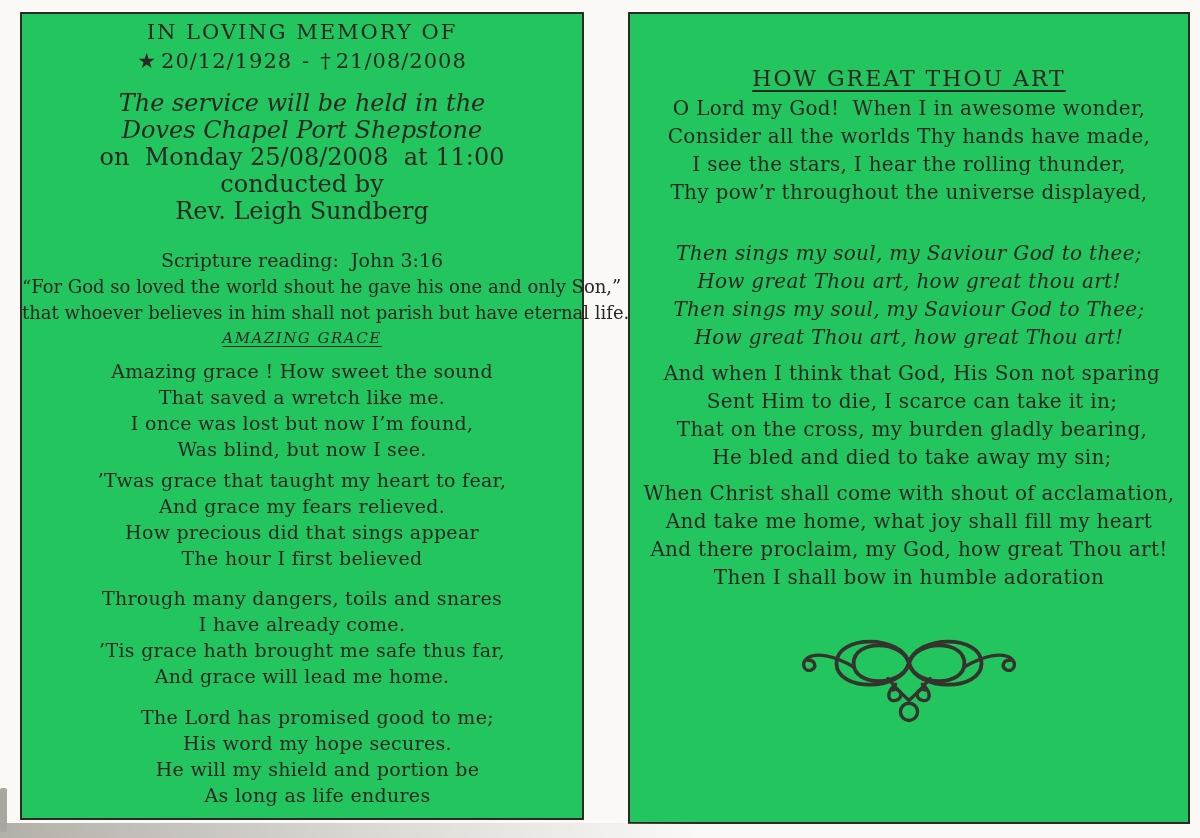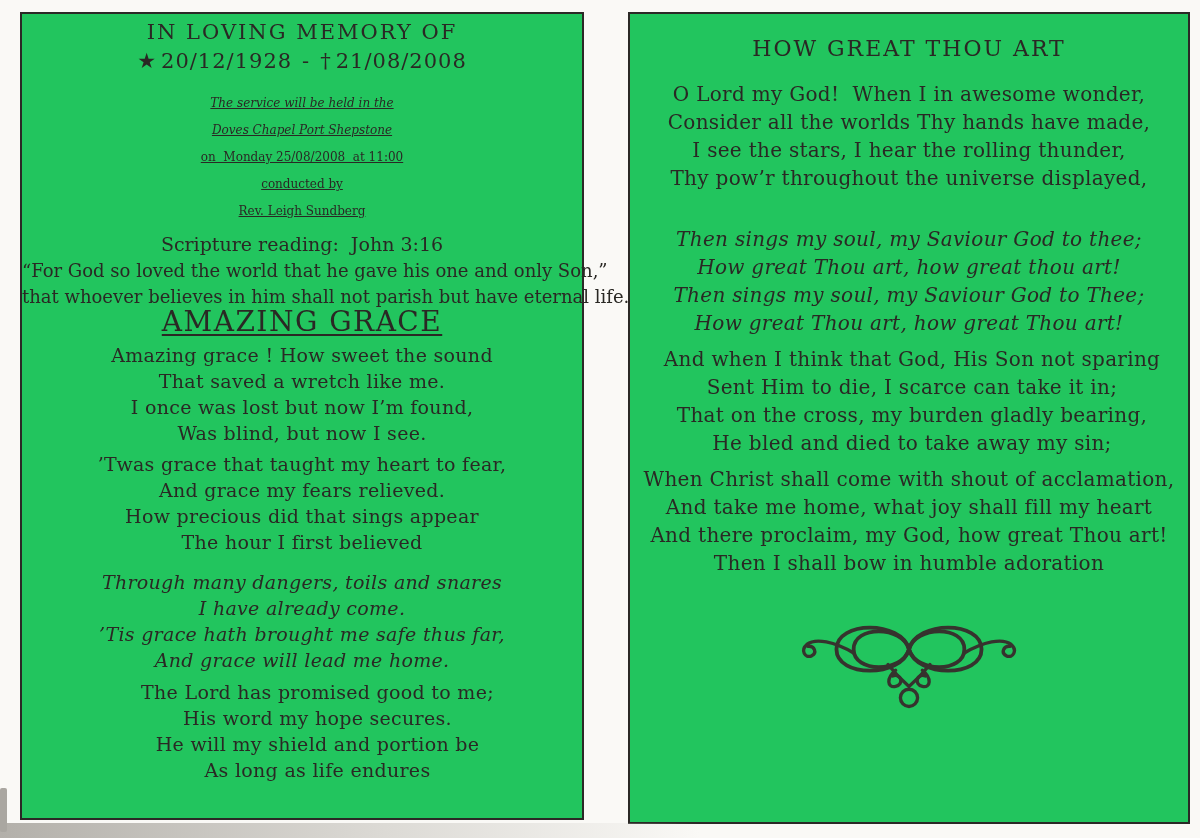--- a/index.html
+++ b/index.html
@@ -18,41 +18,41 @@
   }
   #pageL{left:20px;top:12px;width:564px;height:808px;}
   #pageR{left:628px;top:12px;width:562px;height:812px;}
 
   
   .lp-intro{margin-top:4px;font-size:21px;line-height:28px;letter-spacing:2px;}
   .lp-name{font-size:26px;line-height:30px;letter-spacing:2.5px;}
   .lp-dates{font-size:21px;line-height:30px;letter-spacing:1px;}
   .lp-dates .sep{display:inline-block;margin:0 10px;}
   .lp-dates .icon{display:inline-block;margin-right:4px;}
-  #service{margin-top:14px;font-size:12px;line-height:27px;text-decoration:underline;}
+  #service{margin-top:14px;font-size:24px;line-height:27px;}
   .italic{font-style:italic;}
-  #scripture{margin-top:6px;font-size:19px;line-height:27px;}
+  #scripture{margin-top:22px;font-size:19px;line-height:27px;}
   .quote{font-size:18px;line-height:26px;white-space:nowrap;letter-spacing:0;}
   .hymn-title{
-    display:block;font-size:28px;line-height:24px;letter-spacing:1.5px;
-    text-decoration:underline;text-underline-offset:3px;
+    display:block;font-size:15px;line-height:24px;letter-spacing:1.5px;
+    text-decoration:underline;text-underline-offset:3px;font-style:italic;
   }
   .stanza{font-size:19px;line-height:26px;letter-spacing:0.3px;}
   #v1{margin-top:8px;}
   #v2{margin-top:5px;}
-  #v3{margin-top:14px;font-style:italic;}
-  #v4{margin-top:6px;padding-left:31px;}
+  #v3{margin-top:14px;}
+  #v4{margin-top:15px;padding-left:31px;}
 
   
   #rtitle{
-    margin-top:20px;font-size:22px;line-height:30px;letter-spacing:2px;
-    text-underline-offset:4px;display:block;
+    margin-top:50px;font-size:22px;line-height:30px;letter-spacing:2px;
+    text-decoration:underline;text-underline-offset:4px;display:block;
   }
   .rstanza{font-size:20px;line-height:28px;letter-spacing:0.3px;}
-  #s1{margin-top:16px;}
+  #s1{}
   #s2{margin-top:33px;font-style:italic;}
   #s3{margin-top:8px;margin-left:6px;}
   #s4{margin-top:8px;}
   #ornament{margin-top:34px;}
 
   
   #scan-shadow{
     position:absolute;left:0;bottom:0;width:700px;height:15px;
     background:linear-gradient(to right,#b3b0aa,#dcdad5 55%,rgba(250,249,246,0));
   }
@@ -73,21 +73,21 @@
   <div id="service">
     <div class="italic">The service will be held in the</div>
     <div class="italic">Doves Chapel Port Shepstone</div>
     <div>on&nbsp; Monday 25/08/2008&nbsp; at 11:00</div>
     <div>conducted by</div>
     <div>Rev. Leigh Sundberg</div>
   </div>
 
   <div id="scripture">
     <div>Scripture reading:&nbsp; John 3:16</div>
-    <div class="quote">“For God so loved the world that he gave his one and only Son,”</div>
+    <div class="quote">“For God so loved the world shout he gave his one and only Son,”</div>
     <div class="quote">that whoever believes in him shall not parish but have eternal life.”</div>
   </div>
 
   <span class="hymn-title">AMAZING GRACE</span>
 
   <div class="stanza" id="v1">
     <div>Amazing grace ! How sweet the sound</div>
     <div>That saved a wretch like me.</div>
     <div>I once was lost but now I’m found,</div>
     <div>Was blind, but now I see.</div>

